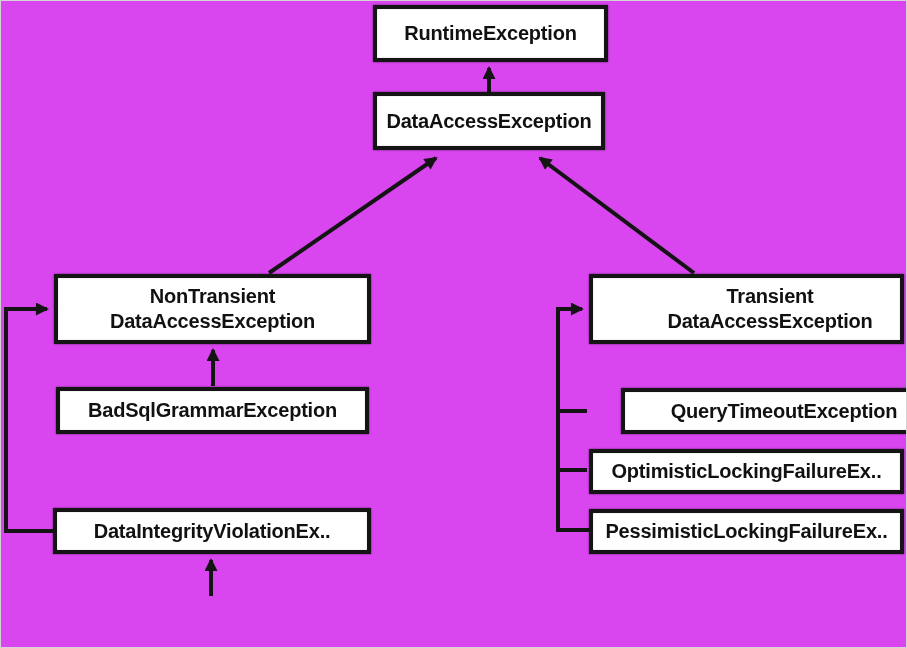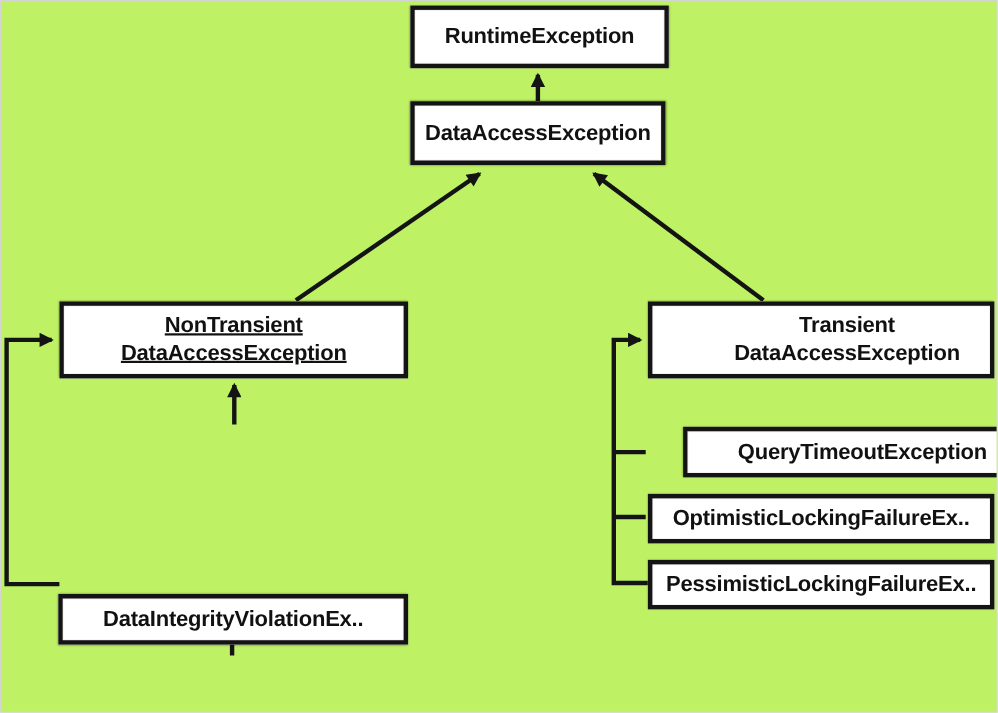--- a/index.html
+++ b/index.html
@@ -4,21 +4,21 @@
 <style>
   html, body {
     margin: 0;
     padding: 0;
     background: #ffffff;
   }
   .canvas {
     position: relative;
     width: 907px;
     height: 648px;
-    background: #bef264;
+    background: #d946ef;
     border: 1px solid #d4d4d4;
     box-sizing: border-box;
     font-family: "Liberation Sans", sans-serif;
     overflow: hidden;
   }
   .edges {
     position: absolute;
     left: 0;
     top: 0;
     width: 907px;
@@ -37,23 +37,23 @@
     font-weight: bold;
     font-size: 20px;
     letter-spacing: -0.2px;
     line-height: 25px;
     color: #111111;
     text-align: center;
     white-space: nowrap;
   }
   #n-runtime   { left: 372px; top: 4px;   width: 235px; height: 57px; }
   #n-dae       { left: 372px; top: 91px;  width: 232px; height: 58px; }
-  #n-ntdae     { left: 53px;  top: 273px; width: 317px; height: 70px; text-decoration: underline; }
+  #n-ntdae     { left: 53px;  top: 273px; width: 317px; height: 70px; }
   #n-bsge      { left: 55px;  top: 386px; width: 313px; height: 47px; }
-  #n-dive      { left: 52px;  top: 507px; width: 318px; height: 46px; margin-top: 32px; }
+  #n-dive      { left: 52px;  top: 507px; width: 318px; height: 46px; }
   #n-dke       { left: 53px;  top: 596px; width: 315px; height: 46px; }
   #n-tdae      { left: 588px; top: 273px; width: 315px; height: 70px; padding-left: 47px; }
   #n-qte       { left: 620px; top: 387px; width: 315px; height: 46px; padding-left: 11px; }
   #n-olfe      { left: 588px; top: 448px; width: 315px; height: 45px; }
   #n-plfe      { left: 588px; top: 508px; width: 315px; height: 45px; }
   .edge {
     stroke: #141414;
     stroke-width: 4;
     fill: none;
   }
@@ -87,20 +87,23 @@
 
   <div class="node" id="n-dae">
     <span>DataAccessException</span>
   </div>
 
   <div class="node" id="n-ntdae">
     <span>NonTransient</span>
     <span>DataAccessException</span>
   </div>
 
+  <div class="node" id="n-bsge">
+    <span>BadSqlGrammarException</span>
+  </div>
 
   <div class="node" id="n-dive">
     <span>DataIntegrityViolationEx..</span>
   </div>
 
 
   <div class="node" id="n-tdae">
     <span>Transient</span>
     <span>DataAccessException</span>
   </div>

